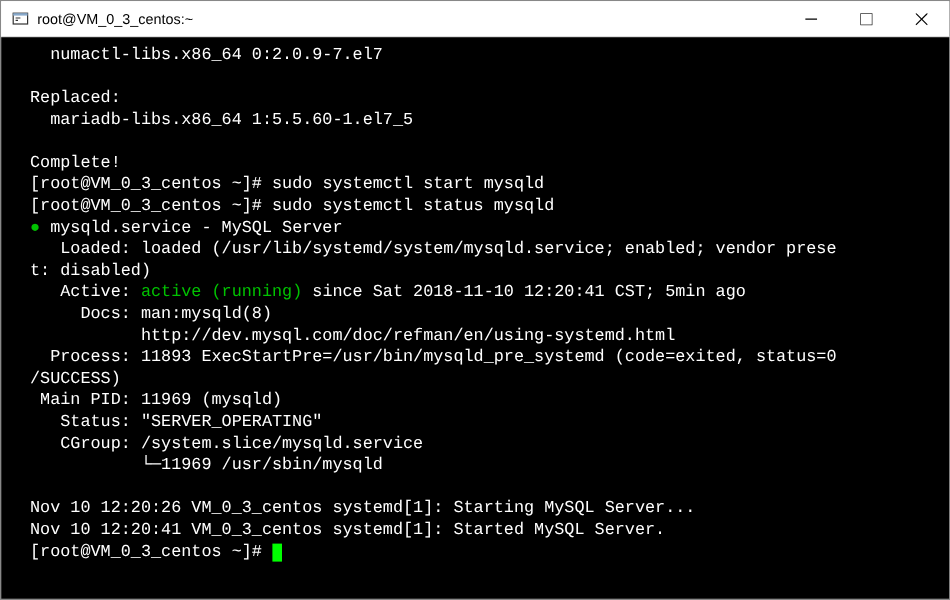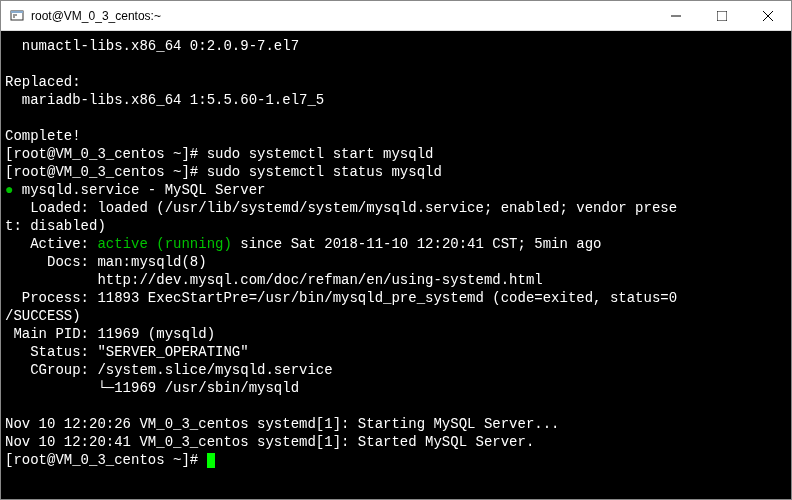--- a/index.html
+++ b/index.html
@@ -46,21 +46,21 @@
     justify-content: center;
     color: #000;
   }
   .terminal {
     flex: 1;
     background: #000;
     color: #fff;
     font-family: "Consolas", "Courier New", monospace;
     font-size: 14px;
     line-height: 18px;
-    padding: 6px 4px;
+    padding: 6px 24px;
     white-space: pre;
     overflow: hidden;
     position: relative;
   }
   .green { color: #00c200; }
   .bullet { color: #00c200; }
   .cursor {
     display: inline-block;
     width: 8px;
     height: 15px;

